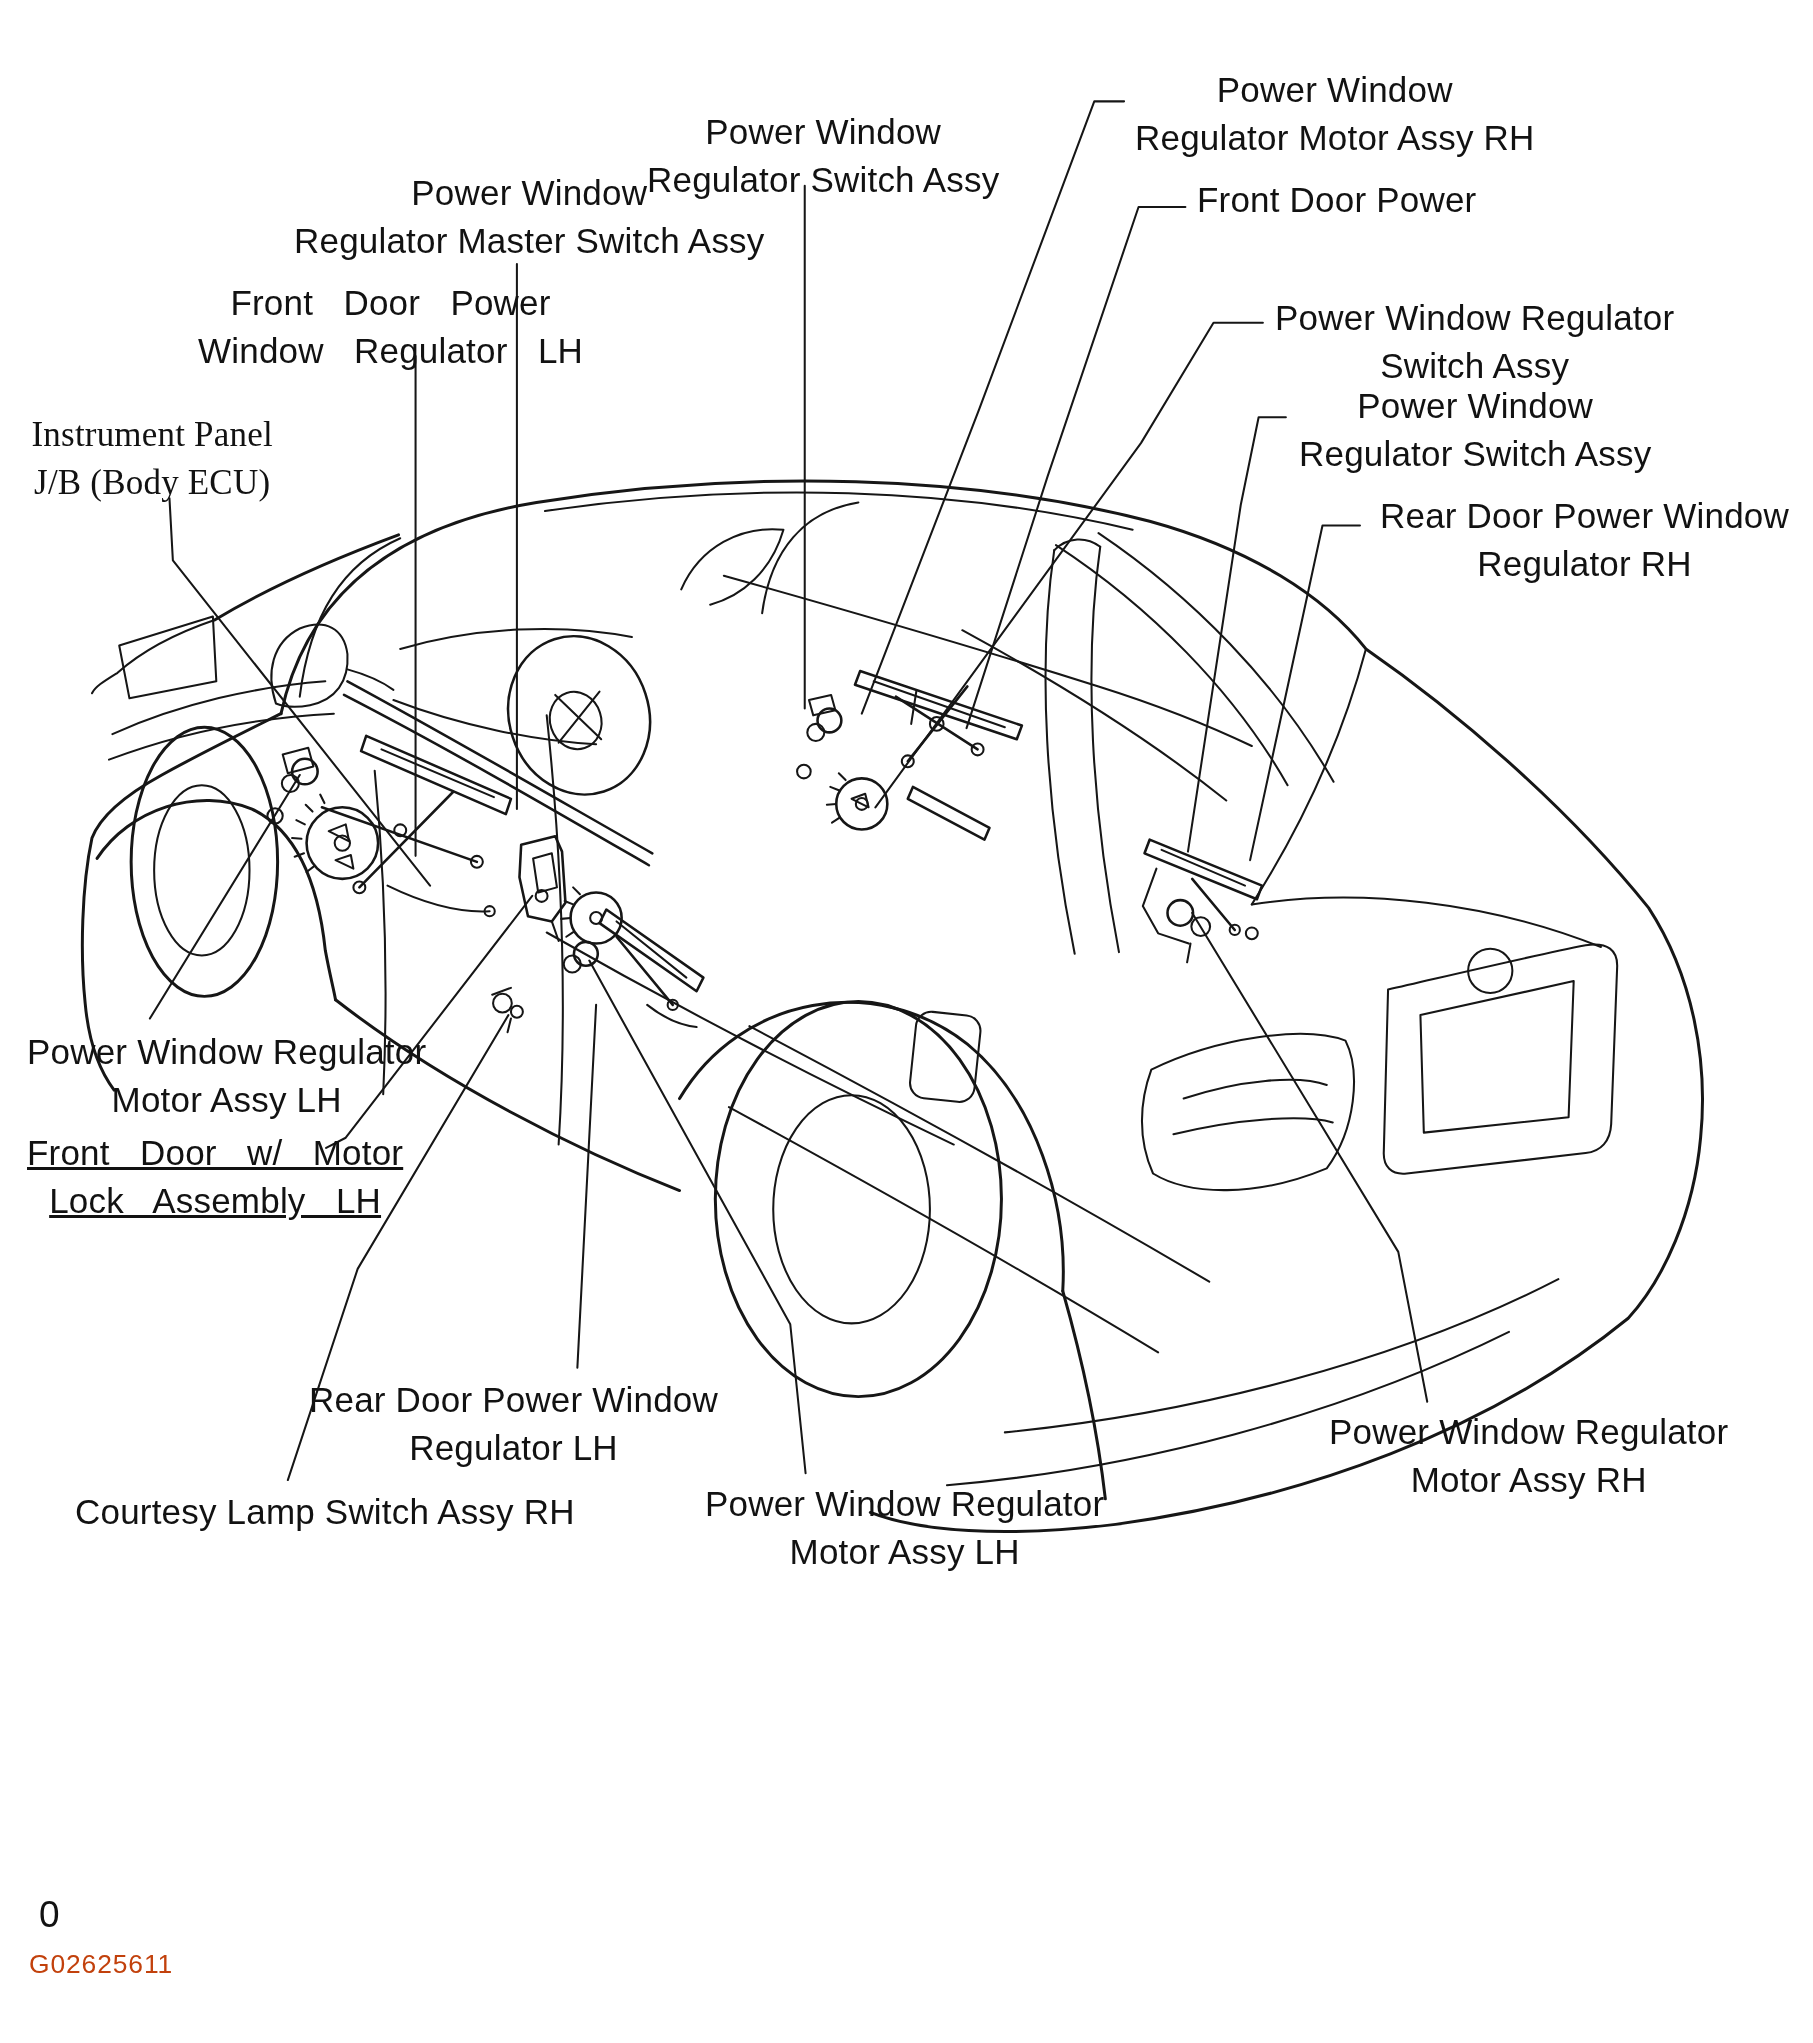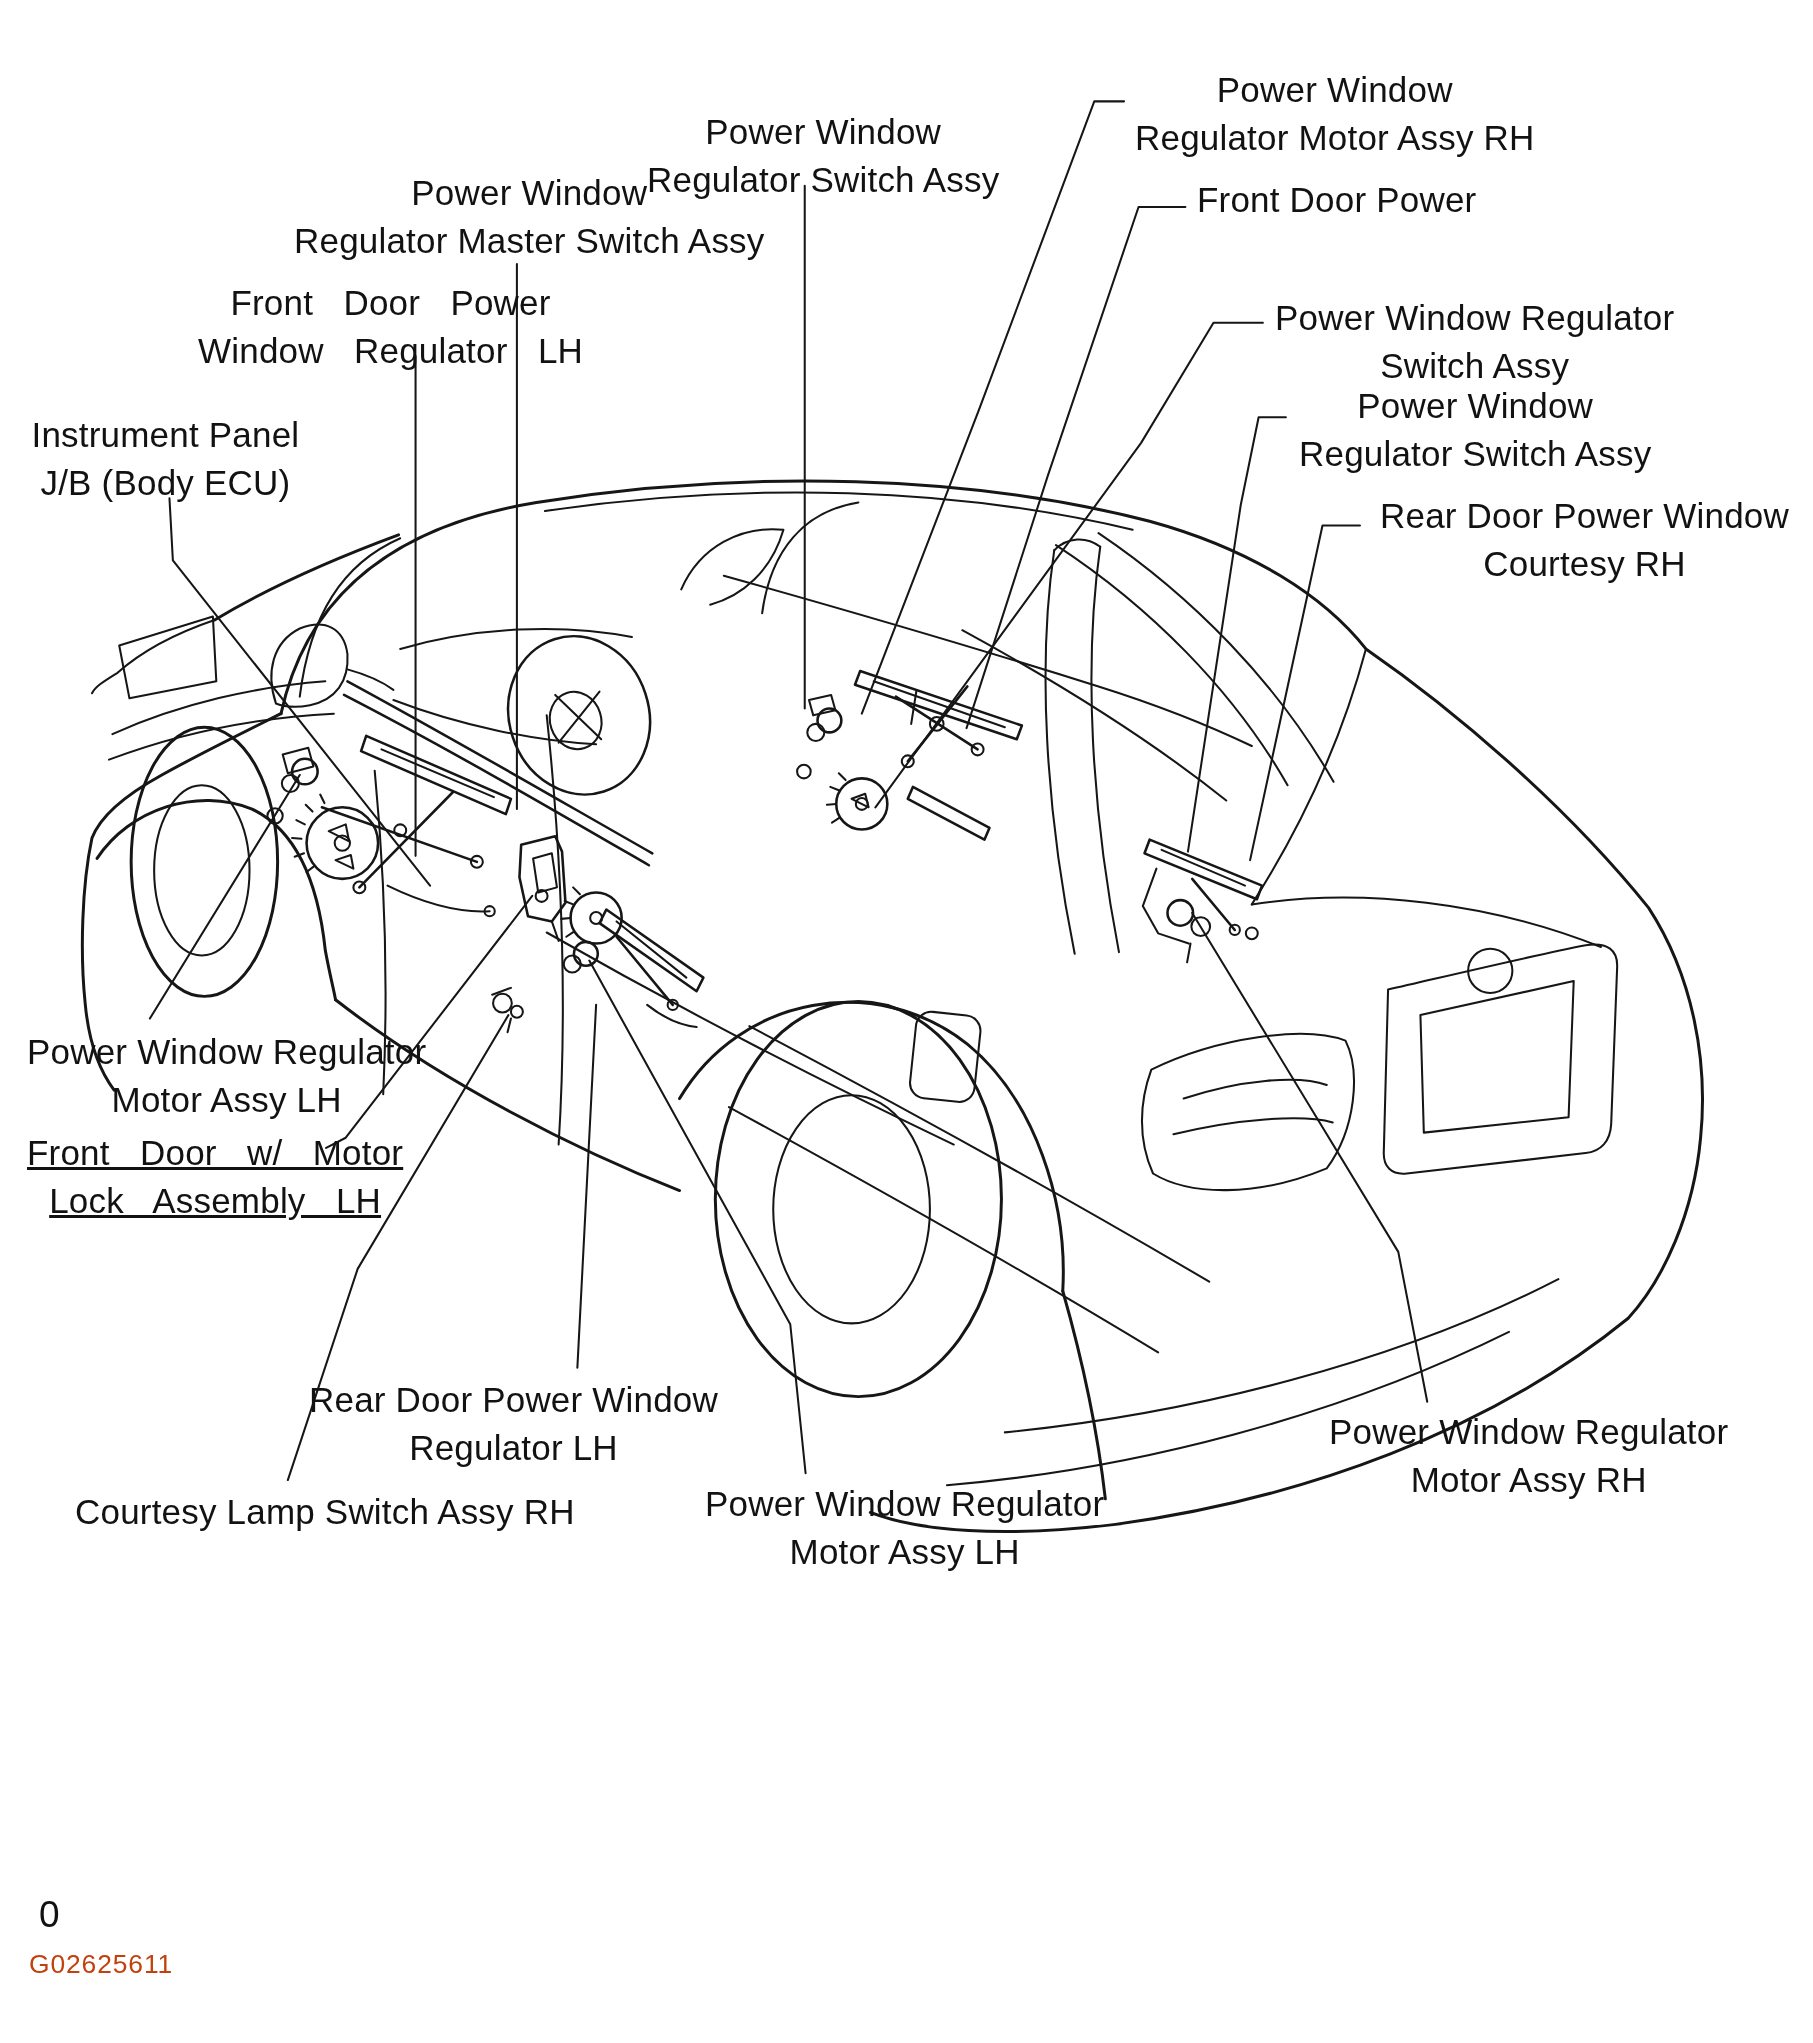--- a/index.html
+++ b/index.html
@@ -202,21 +202,21 @@
         <polyline points="352,910 176,1196"></polyline>
         <polyline points="383,1348 406,1336 625,1052"></polyline>
         <polyline points="700,1180 678,1606"></polyline>
         <polyline points="597,1192 420,1490 338,1738"></polyline>
         <polyline points="692,1128 928,1555 946,1730"></polyline>
         <polyline points="1400,1072 1642,1470 1676,1646"></polyline>
       </g>
   </svg>
 
   <div id="labels">
-      <div class="callout" style="left: 31.5px; top: 411px;">
+      <div class="callout" style="left: 31.5px; top: 411px; font-family: Liberation Serif, serif;">
         <div>Instrument Panel</div>
         <div>J/B (Body ECU)</div>
       </div>
       <div class="callout" style="left: 294px; top: 169px;">
         <div>Power Window</div>
         <div>Regulator Master Switch Assy</div>
       </div>
       <div class="callout spread" style="left: 198px; top: 279px;">
         <div>Front Door Power</div>
         <div>Window Regulator LH</div>
@@ -235,21 +235,21 @@
       <div class="callout" style="left: 1275px; top: 294px;">
         <div>Power Window Regulator</div>
         <div>Switch Assy</div>
       </div>
       <div class="callout" style="left: 1299px; top: 382px;">
         <div>Power Window</div>
         <div>Regulator Switch Assy</div>
       </div>
       <div class="callout" style="left: 1380px; top: 492px;">
         <div>Rear Door Power Window</div>
-        <div>Courtesy RH</div>
+        <div>Regulator RH</div>
       </div>
       <div class="callout" style="left: 27px; top: 1028px;">
         <div>Power Window Regulator</div>
         <div>Motor Assy LH</div>
       </div>
       <div class="callout spread" style="left: 27px; top: 1129px; text-decoration: underline;">
         <div>Front Door w/ Motor</div>
         <div>Lock Assembly LH</div>
       </div>
       <div class="callout" style="left: 309px; top: 1376px;">

